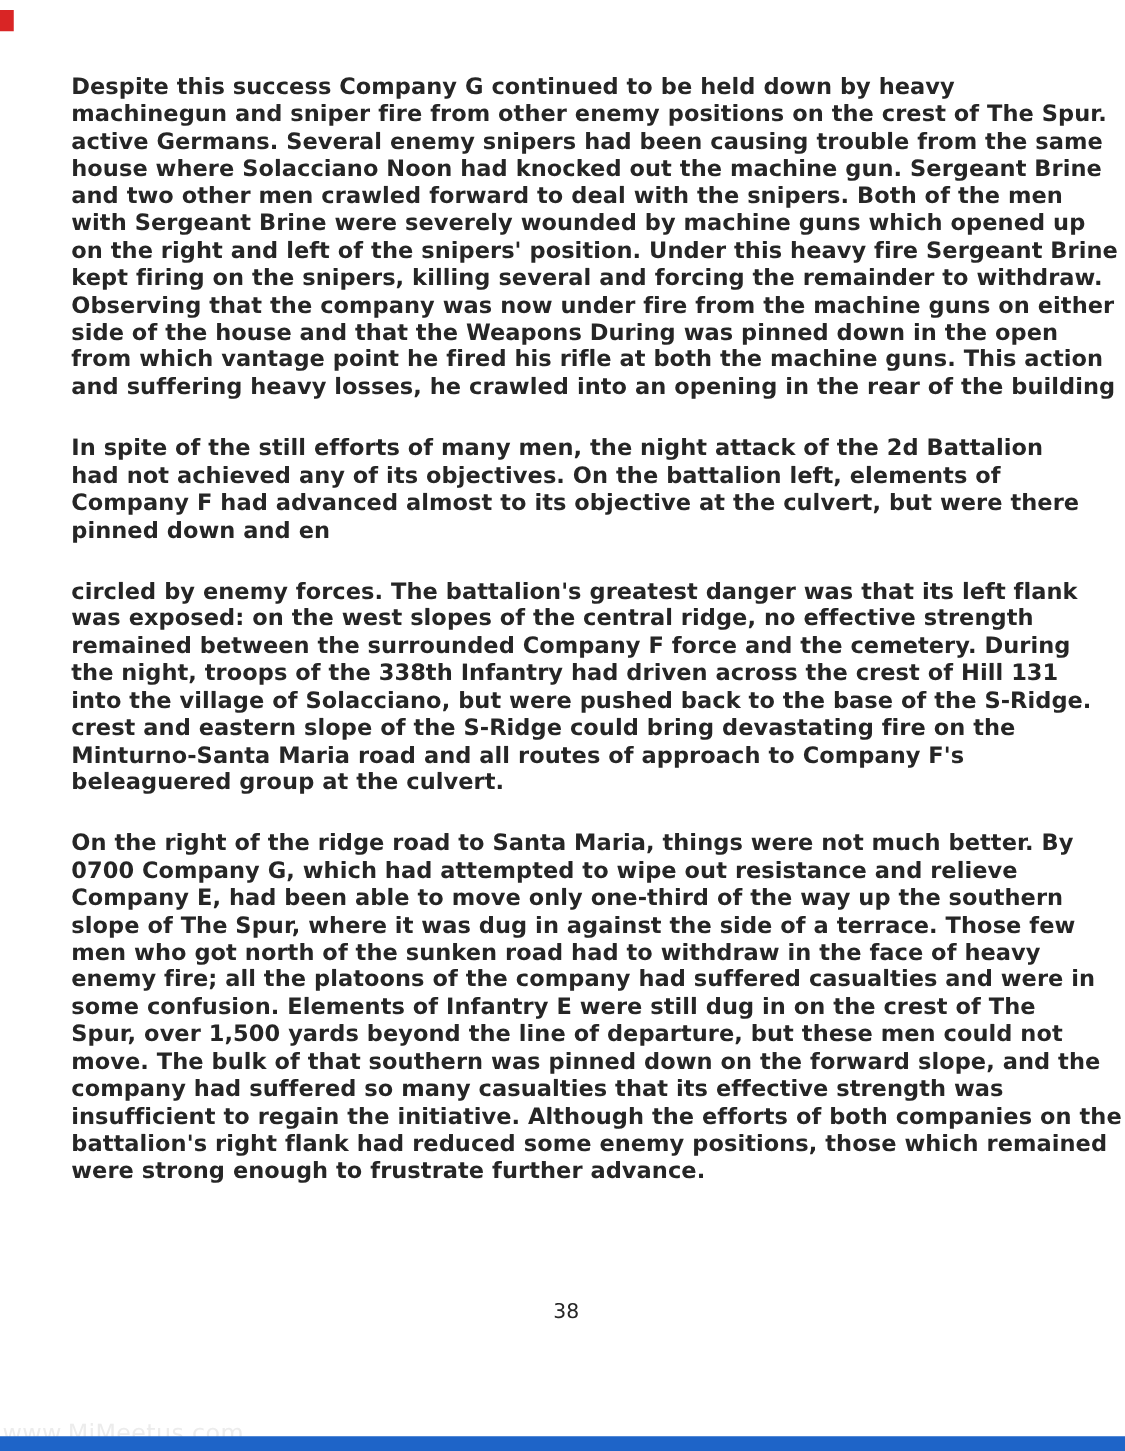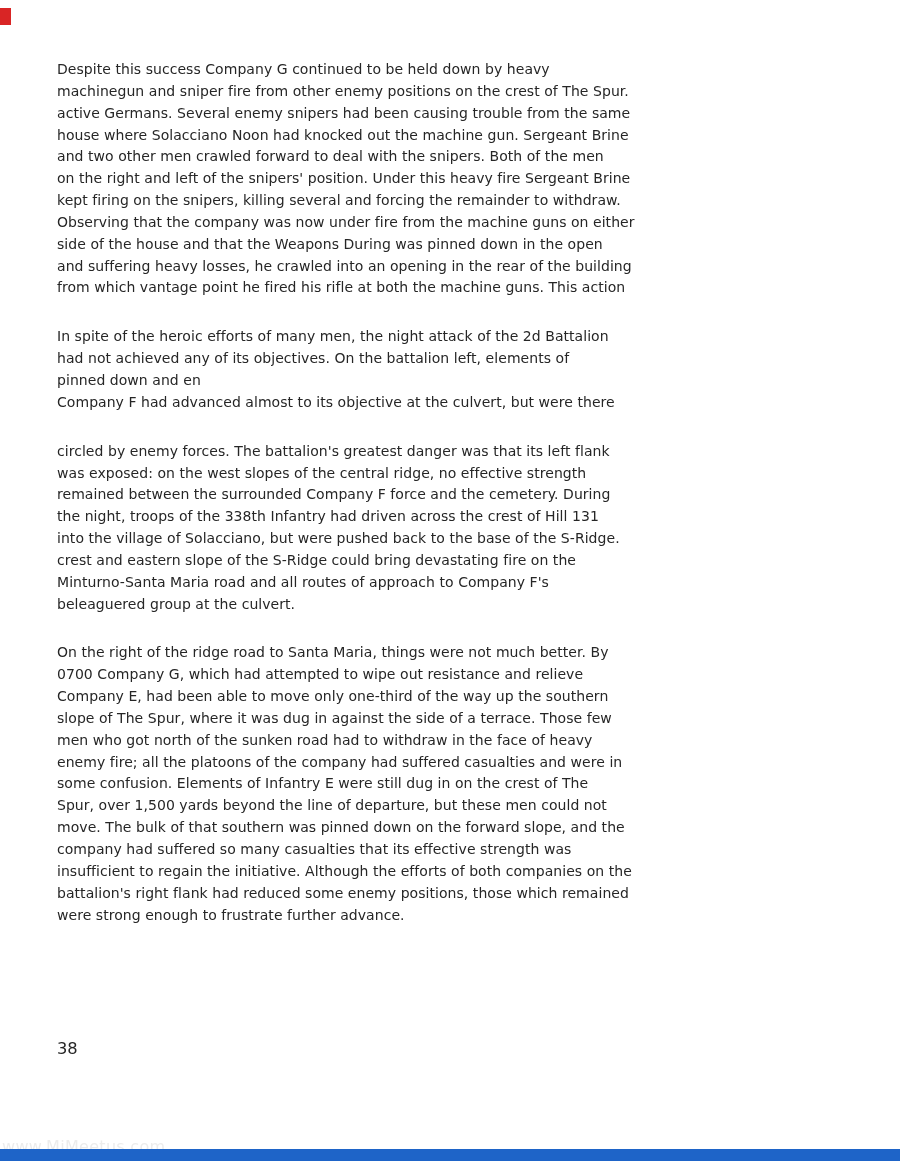--- a/index.html
+++ b/index.html
@@ -26,38 +26,40 @@
   .text-flow {
     position: absolute;
     left: 57px;
     top: 59px;
     width: 792px;
   }
   .paragraph {
     margin-bottom: 27px;
   }
   .text-line {
-    font-size: 14px;
+    font-size: 18px;
     line-height: 21.85px;
     white-space: nowrap;
     letter-spacing: 0.05px;
+    font-weight: bold;
   }
   .page-number {
     position: absolute;
     left: 57px;
     top: 1038px;
     width: 792px;
+    text-align: center;
     font-size: 16.3px;
     line-height: 21.85px;
   }
   .watermark {
     position: absolute;
     left: 2px;
     top: 1138px;
-    font-size: 16px;
+    font-size: 19px;
     line-height: 18px;
     color: #ececec;
     letter-spacing: 0.3px;
   }
   .bottom-bar {
     position: absolute;
     left: 0;
     bottom: 0;
     width: 900px;
     height: 12px;
@@ -70,32 +72,33 @@
 
   <div class="red-corner-mark" style="background: rgb(217, 37, 37);"></div>
 
   <div class="text-flow" id="text-flow">
       <div class="paragraph">
         <div class="text-line">Despite this success Company G continued to be held down by heavy</div>
         <div class="text-line">machinegun and sniper fire from other enemy positions on the crest of The Spur.</div>
         <div class="text-line">active Germans. Several enemy snipers had been causing trouble from the same</div>
         <div class="text-line">house where Solacciano Noon had knocked out the machine gun. Sergeant Brine</div>
         <div class="text-line">and two other men crawled forward to deal with the snipers. Both of the men</div>
+        <div class="text-line">with Sergeant Brine were severely wounded by machine guns which opened up</div>
         <div class="text-line">on the right and left of the snipers' position. Under this heavy fire Sergeant Brine</div>
         <div class="text-line">kept firing on the snipers, killing several and forcing the remainder to withdraw.</div>
         <div class="text-line">Observing that the company was now under fire from the machine guns on either</div>
         <div class="text-line">side of the house and that the Weapons During was pinned down in the open</div>
+        <div class="text-line">from which vantage point he fired his rifle at both the machine guns. This action</div>
         <div class="text-line">and suffering heavy losses, he crawled into an opening in the rear of the building</div>
-        <div class="text-line">from which vantage point he fired his rifle at both the machine guns. This action</div>
       </div>
       <div class="paragraph">
-        <div class="text-line">In spite of the heroic efforts of many men, the night attack of the 2d Battalion</div>
+        <div class="text-line">In spite of the still efforts of many men, the night attack of the 2d Battalion</div>
         <div class="text-line">had not achieved any of its objectives. On the battalion left, elements of</div>
+        <div class="text-line">Company F had advanced almost to its objective at the culvert, but were there</div>
         <div class="text-line">pinned down and en</div>
-        <div class="text-line">Company F had advanced almost to its objective at the culvert, but were there</div>
       </div>
       <div class="paragraph">
         <div class="text-line">circled by enemy forces. The battalion's greatest danger was that its left flank</div>
         <div class="text-line">was exposed: on the west slopes of the central ridge, no effective strength</div>
         <div class="text-line">remained between the surrounded Company F force and the cemetery. During</div>
         <div class="text-line">the night, troops of the 338th Infantry had driven across the crest of Hill 131</div>
         <div class="text-line">into the village of Solacciano, but were pushed back to the base of the S-Ridge.</div>
         <div class="text-line">crest and eastern slope of the S-Ridge could bring devastating fire on the</div>
         <div class="text-line">Minturno-Santa Maria road and all routes of approach to Company F's</div>
         <div class="text-line">beleaguered group at the culvert.</div>

